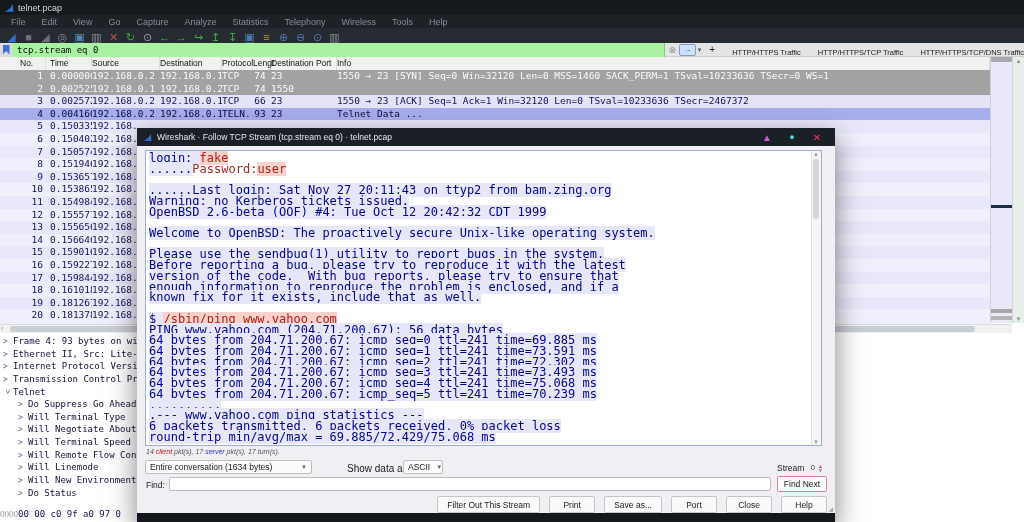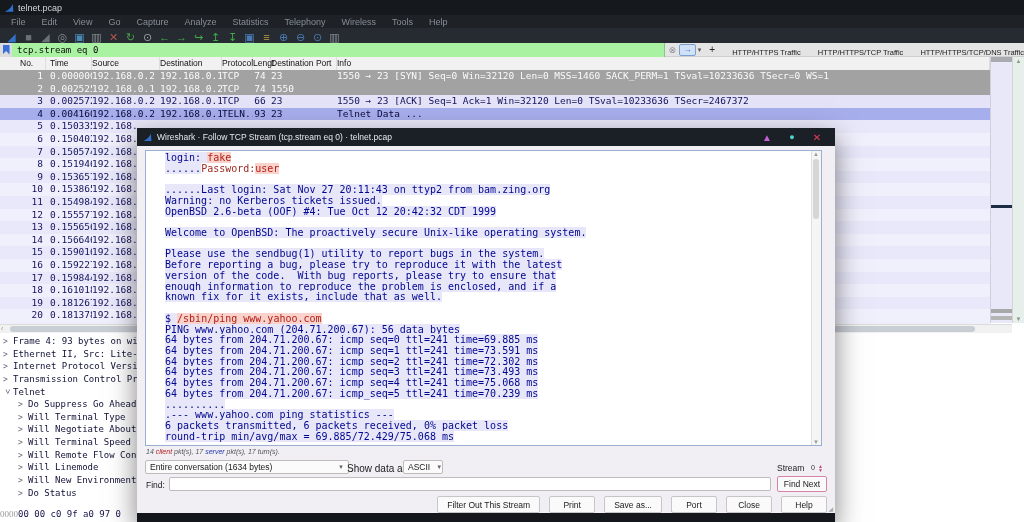--- a/index.html
+++ b/index.html
@@ -79,37 +79,37 @@
   #dlg-title{position:absolute;left:0;top:0;width:698px;height:18px;background:#1b2026;color:#e6e8eb;
     font-size:8.5px;display:flex;align-items:center;gap:5px;padding-left:6px;box-sizing:border-box;}
   #dlg-title .spacer{flex:1;}
   .winbtn{width:20px;text-align:center;font-size:10px;}
   #btn-min{color:#c75fd6;}
   #btn-max{color:#49d7d0;font-size:9px;}
   #btn-close{color:#ef3c5a;font-weight:bold;margin-right:8px;}
   #stream-area{position:absolute;left:8px;top:22px;width:677px;height:296px;background:#fff;
     border:1px solid #9ab0d0;box-sizing:border-box;overflow:hidden;}
   #stream-text{position:absolute;left:3px;top:2px;right:10px;font-family:"DejaVu Sans Mono",monospace;
-    font-size:10px;margin-left:16px;}
+    font-size:12px;}
   .sline{height:10.72px;line-height:10.72px;white-space:pre;}
   .s-srv{color:#00058f;background:#e7e7f9;}
   .s-cli{color:#b51d14;background:#f8d2cb;}
   .s-cli2{color:#a12a20;}
   #stream-scroll{position:absolute;right:0;top:0;width:9px;height:294px;background:#f5f5f5;border-left:1px solid #e0e0e0;}
   #stream-thumb{position:absolute;left:1px;top:8px;width:6px;height:60px;background:#d6d6d6;border-radius:3px;}
   .ss-ar{position:absolute;left:1px;font-size:6px;color:#9a9a9a;}
   #hint-line{position:absolute;left:9px;top:320px;font-size:7px;font-style:italic;color:#555;}
   .h-n{color:#555;}
   .h-red{color:#b02020;}
   .h-blue{color:#2038b0;}
   #ctrl-row{position:absolute;left:8px;top:332px;width:682px;height:16px;}
   .combo{position:absolute;height:14px;background:#fbfbfb;border:1px solid #bdbdbd;border-radius:2px;
     font-size:8.5px;color:#1a1a1a;display:flex;align-items:center;padding:0 4px;box-sizing:border-box;}
   .combo .caret{margin-left:auto;font-size:6px;color:#666;padding-left:6px;}
-  #combo-conv{left:0;top:0;width:204px;}
+  #combo-conv{left:0;top:0;width:167px;}
   #lbl-showdata{position:absolute;left:202px;top:3px;font-size:10px;color:#1a1a1a;}
   #combo-ascii{left:258px;top:0;width:40px;}
   #lbl-stream{position:absolute;left:632px;top:3px;font-size:8.5px;color:#1a1a1a;}
   #spin{position:absolute;left:666px;top:1px;width:16px;height:13px;font-size:7px;color:#333;
     display:flex;align-items:center;}
   #spin .arrows{display:flex;flex-direction:column;font-size:5px;line-height:4px;color:#c04a6a;margin-left:3px;}
   #find-row{position:absolute;left:8px;top:349px;width:682px;height:16px;}
   #lbl-find{position:absolute;left:1px;top:3px;font-size:8.5px;color:#1a1a1a;}
   #find-input{position:absolute;left:24px;top:0;width:602px;height:14px;background:#fff;
     border:1px solid #bdbdbd;border-radius:2px;box-sizing:border-box;}

